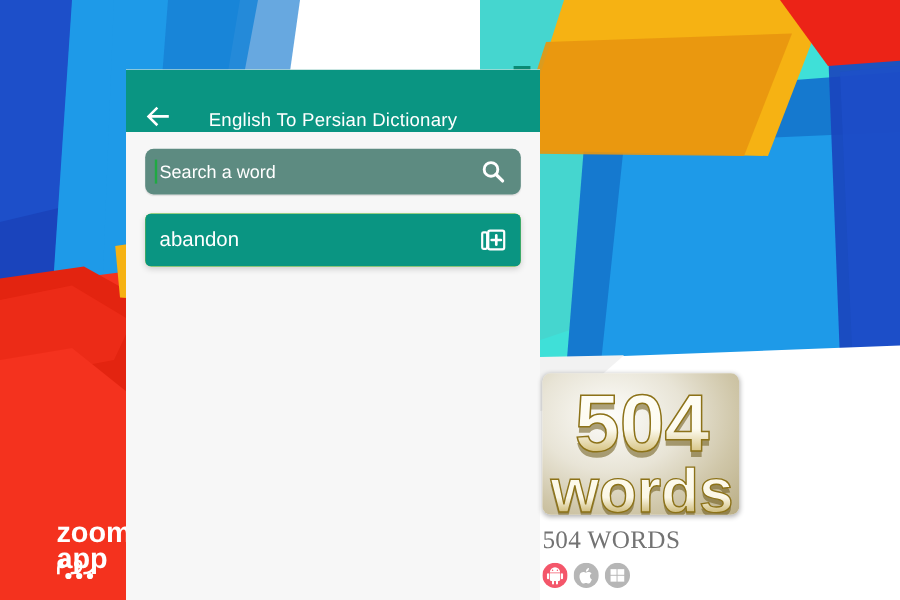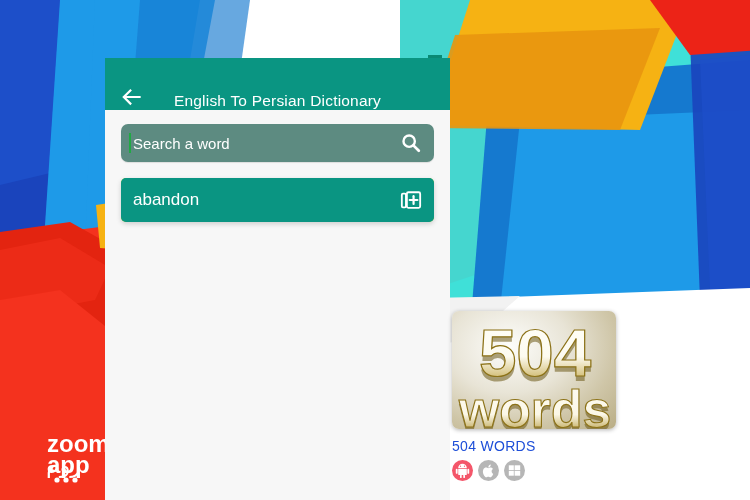--- a/index.html
+++ b/index.html
@@ -101,21 +101,21 @@
   .listing { position:absolute; left:452px; top:311px; width:200px; }
   .listing-icon {
     width:164px; height:118px; border-radius:7px;
     position:relative; overflow:hidden;
     background:
       radial-gradient(ellipse at 35% 30%, #fdfdfb 0%, #e8e4d6 40%, #cfc6a8 70%, #b9ad85 100%);
     box-shadow:0 1px 4px rgba(0,0,0,.30);
   }
   .listing-icon svg { position:absolute; inset:0; }
   .listing-name {
-    margin-top:9px; font-size:14px; color:#1d4ed8; letter-spacing:.3px;
+    margin-top:9px; font-size:21px; color:#737373; letter-spacing:.3px;font-family:Liberation Serif, serif;
   }
   .platforms { margin-top:6px; display:flex; gap:5px; }
   .plat { width:21px; height:21px; border-radius:50%; display:block; }
 </style>
 </head>
 <body>
 
 <div id="stage">
 
   <div id="bg">

